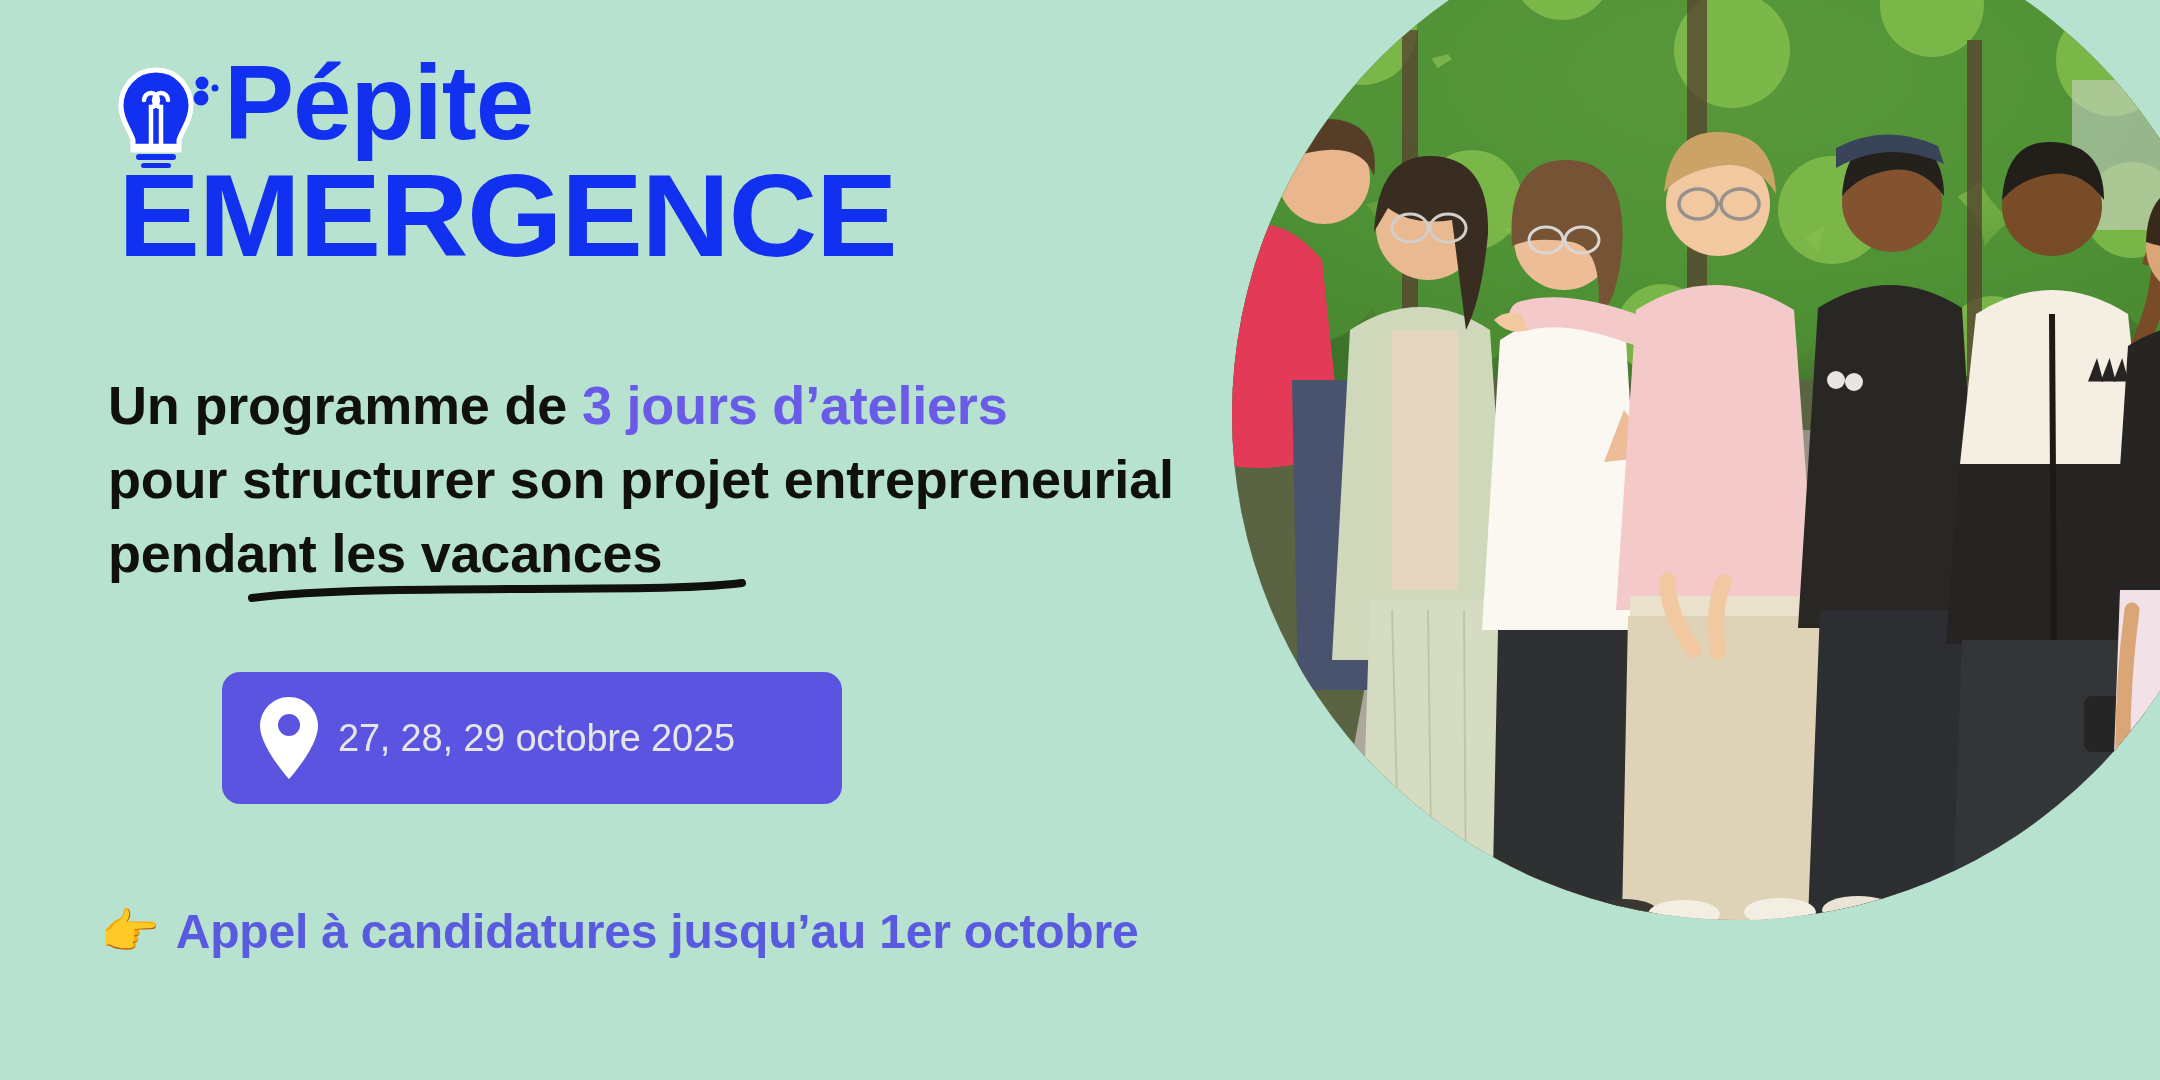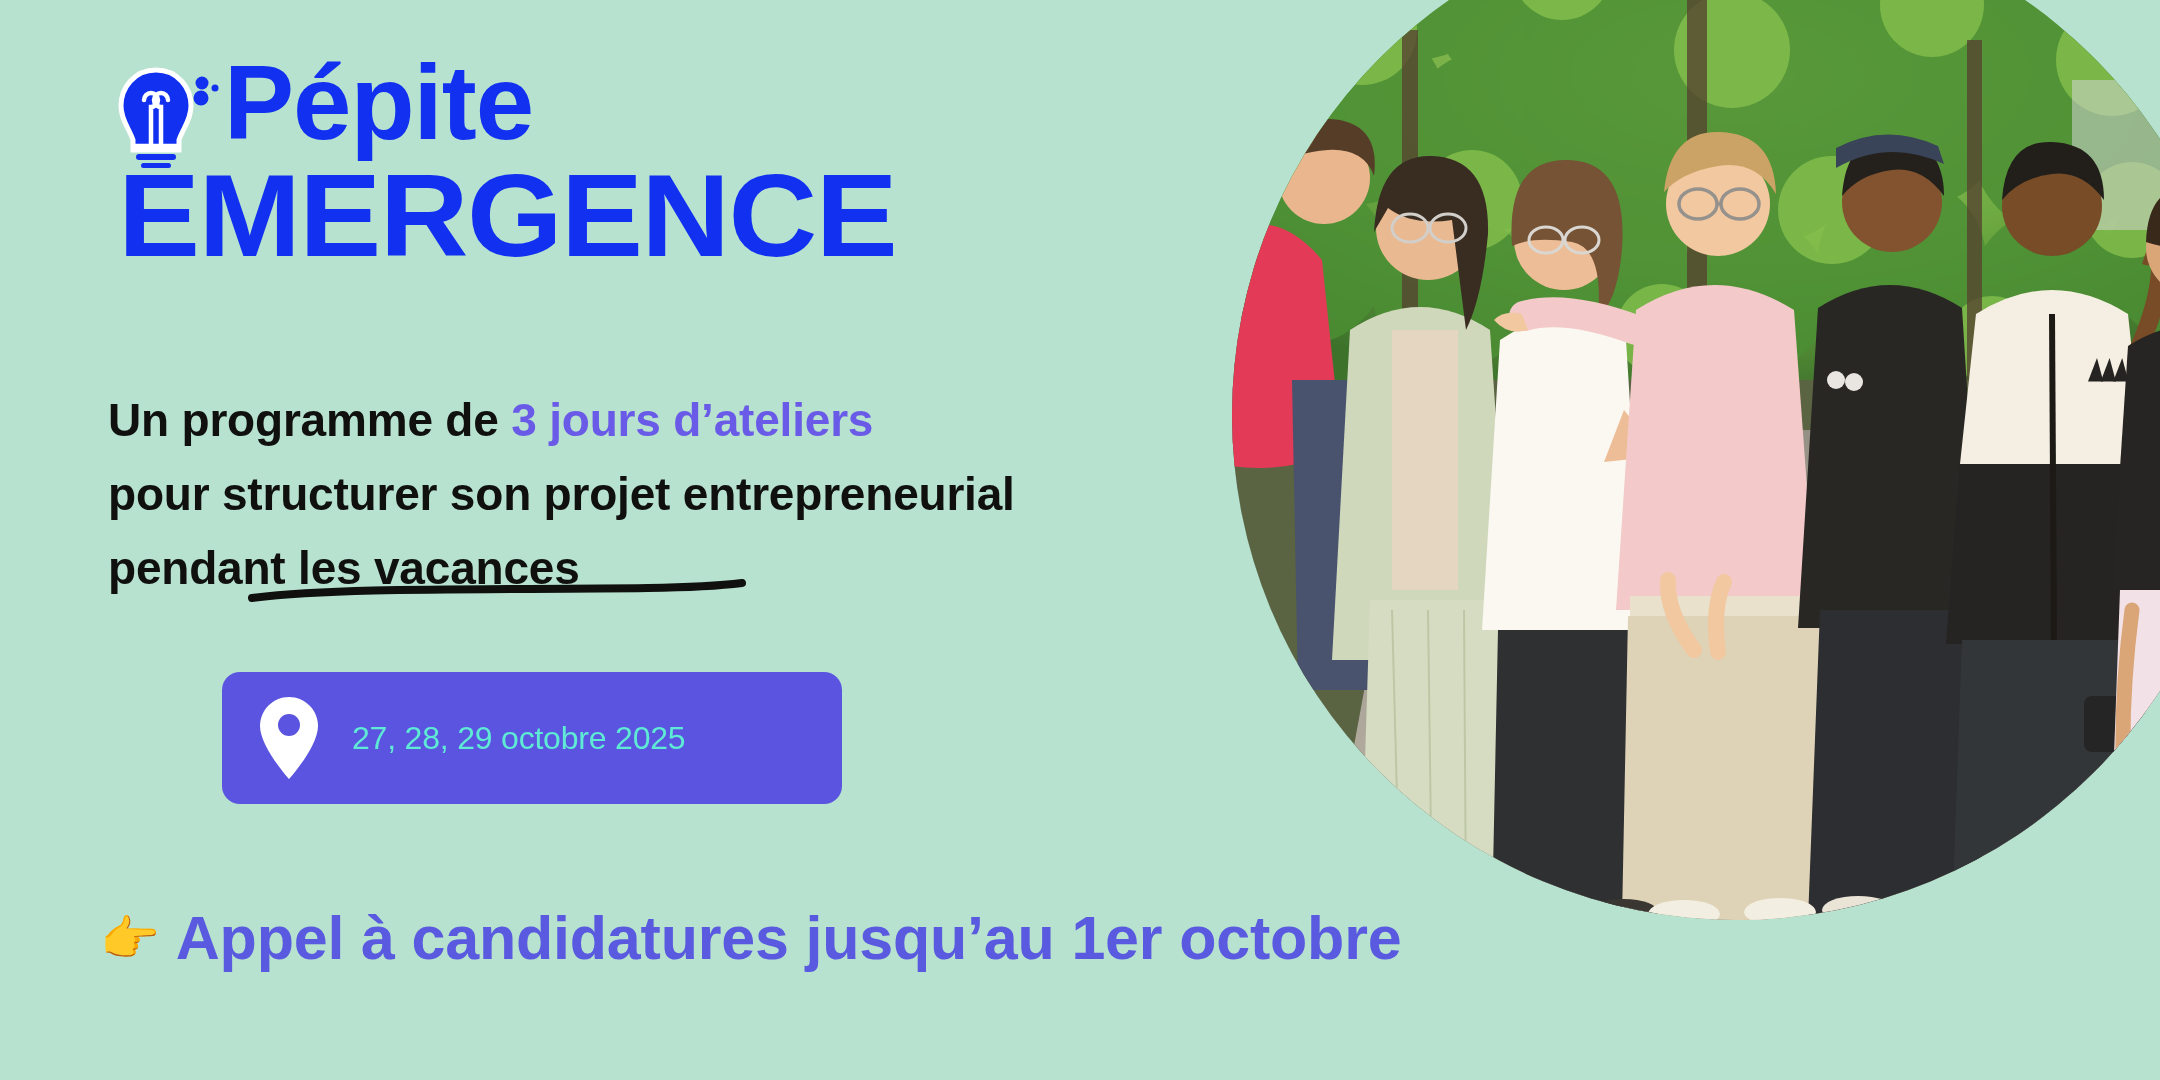--- a/index.html
+++ b/index.html
@@ -73,26 +73,25 @@
     transform-origin: left center;
     white-space: nowrap;
   }
 
   
   .tagline {
     position: absolute;
     left: 108px;
     top: 368px;
     width: 1130px;
-    font-size: 46px;
+    font-size: 54px;
     line-height: 74px;
     font-weight: 700;
     color: #10100f;
     letter-spacing: -0.2px;
-    margin-top: 15px;
   }
   .tagline .accent {
     color: #6a5ae8;
   }
 
   
   .underline-doodle {
     position: absolute;
     left: 248px;
     top: 578px;
@@ -113,43 +112,43 @@
     align-items: center;
     box-sizing: border-box;
     padding-left: 36px;
   }
   .pin-icon {
     width: 62px;
     height: 86px;
     flex: 0 0 auto;
   }
   .badge-text {
-    margin-left: 32px;
-    color: #5eead4;
-    font-size: 32px;
+    margin-left: 18px;
+    color: #e5e5e5;
+    font-size: 38px;
     line-height: 50px;
     font-weight: 400;
     letter-spacing: -0.2px;
   }
 
   
   .cta {
     position: absolute;
     left: 100px;
     top: 908px;
     display: flex;
     align-items: center;
   }
   .cta-hand {
     font-size: 48px;
     line-height: 1;
     margin-right: 16px;
   }
   .cta-text {
-    font-size: 61px;
+    font-size: 48px;
     line-height: 1;
     font-weight: 700;
     color: #5a5ae0;
     letter-spacing: -0.2px;
     white-space: nowrap;
   }
 
   
   .photo-circle {
     position: absolute;

